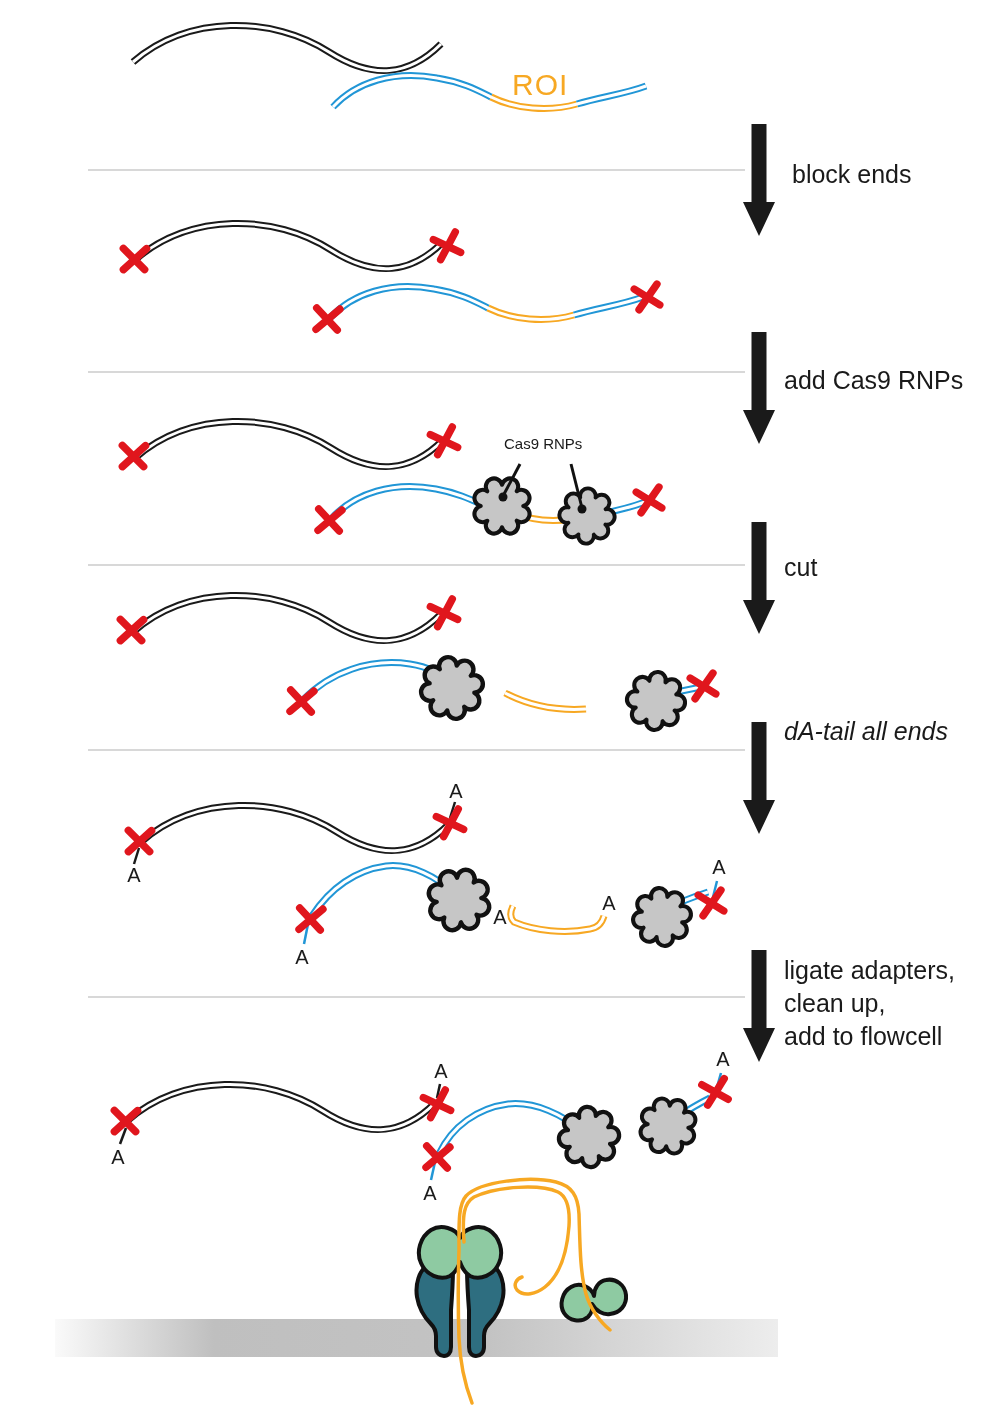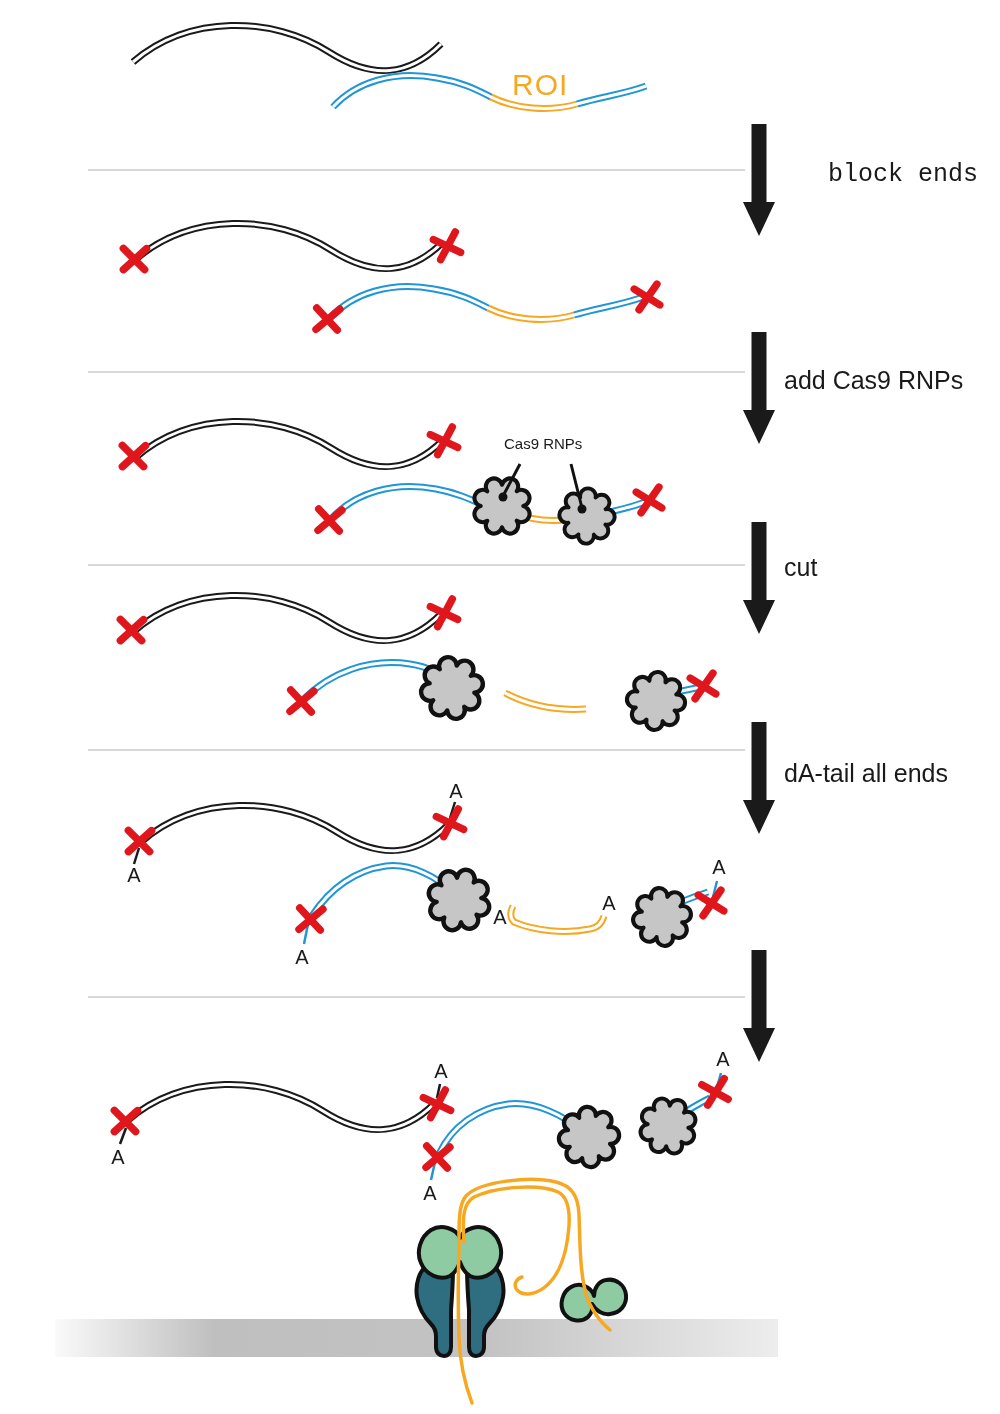--- a/index.html
+++ b/index.html
@@ -215,24 +215,29 @@
                C480,1181 530,1176 556,1182 C572,1186 578,1196 579,1214 C580,1245 580,1272 586,1294
                C590,1308 600,1322 610,1330"></path>
       <path d="M464,1242 C462,1215 464,1203 474,1197 C498,1186 540,1184 558,1192 C568,1197 570,1210 569,1226
                C567,1252 560,1275 545,1287 C536,1294 524,1297 517,1290 C513,1285 516,1279 522,1277"></path>
     </g>
   </g>
 </svg>
 
 <div class="lbl roi-lbl" style="left:512px;top:68px;">ROI</div>
 
-<div class="lbl step-lbl" style="left:828px;top:158px;font-family:Liberation Mono, monospace;">block ends</div>
+<div class="lbl step-lbl" style="left:792px;top:158px;">block ends</div>
 <div class="lbl step-lbl" style="left:784px;top:364px;text-align:center;">add Cas9 RNPs</div>
 <div class="lbl step-lbl" style="left:784px;top:551px;text-align:right;">cut</div>
-<div class="lbl step-lbl" style="left:784px;top:757px;">dA-tail all ends</div>
+<div class="lbl step-lbl" style="left:784px;top:715px;font-style:italic;">dA-tail all ends</div>
+<div class="lbl step-lbl" style="left:784px;top:954px;">
+  <div>ligate adapters,</div>
+  <div>clean up,</div>
+  <div>add to flowcell</div>
+</div>
 
 <div class="lbl cas9-lbl" style="left:504px;top:435px;">Cas9 RNPs</div>
 
 <div class="lbl a-lbl" style="left:126px;top:864px;">A</div>
 <div class="lbl a-lbl" style="left:448px;top:780px;">A</div>
 <div class="lbl a-lbl" style="left:294px;top:946px;">A</div>
 <div class="lbl a-lbl" style="left:492px;top:906px;">A</div>
 <div class="lbl a-lbl" style="left:601px;top:892px;">A</div>
 <div class="lbl a-lbl" style="left:711px;top:856px;">A</div>
 

